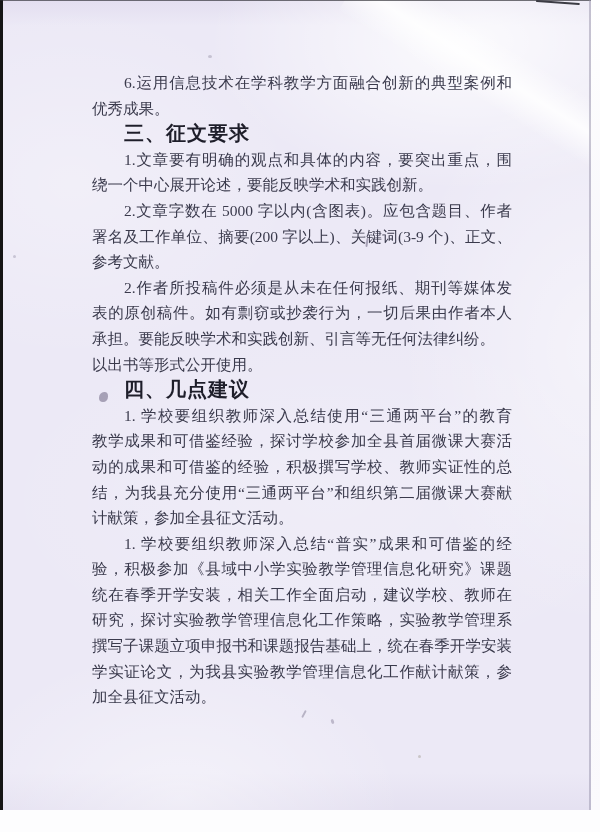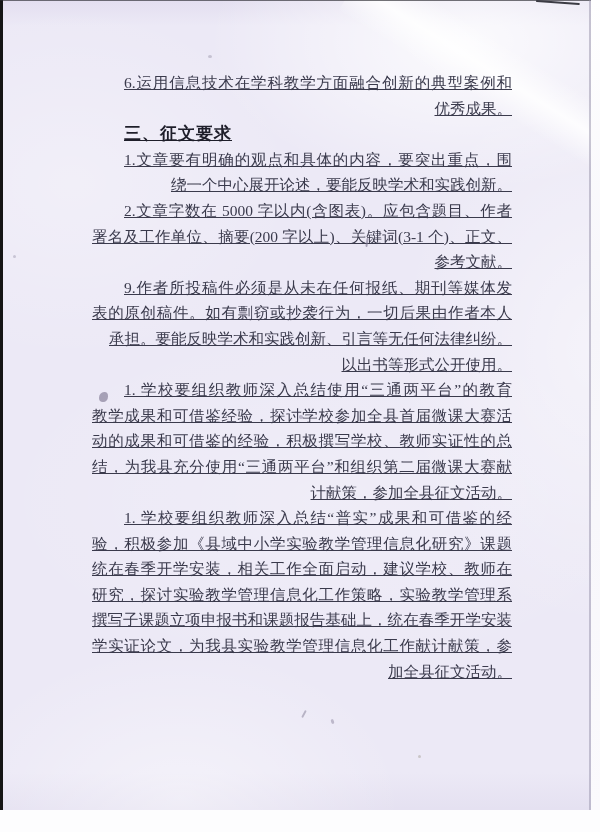--- a/index.html
+++ b/index.html
@@ -33,31 +33,30 @@
   
   #document-text{
     position:absolute;left:92px;top:70px;width:420px;
     color:var(--ink,#3a3a4c);
   }
   .line{
     font-size:15.5px;
     line-height:25.6px;
     white-space:normal;
     letter-spacing:0;
-    text-decoration:underline;
   }
   .first-full,.cont-full{
     text-align:justify;
     text-align-last:justify;
   }
   .first-full,.heading{ text-indent:32px; }
-  .cont-end,.cont-full,.first-full{ font-weight:normal;text-align:right; }
+  .cont-end,.cont-full,.first-full{ font-weight:normal; }
   .heading{
     font-weight:bold;
-    font-size:17px;
+    font-size:20px;
     color:var(--ink-heading,#1e1e2a);
     font-family:"Liberation Sans","DejaVu Sans",sans-serif;
     letter-spacing:1px;
   }
   
   #edge-left{
     position:absolute;left:0;top:0;width:3px;height:812px;
     background:var(--edge-black,#151515);
   }
   #edge-top{
@@ -100,26 +99,27 @@
   <div id="paper-texture"></div>
   <div id="paper-crease"></div>
 
   <div id="document-text">
       <div class="line first-full">6.运用信息技术在学科教学方面融合创新的典型案例和</div>
       <div class="line cont-end">优秀成果。</div>
       <div class="line heading">三、征文要求</div>
       <div class="line first-full">1.文章要有明确的观点和具体的内容，要突出重点，围</div>
       <div class="line cont-end">绕一个中心展开论述，要能反映学术和实践创新。</div>
       <div class="line first-full">2.文章字数在 5000 字以内(含图表)。应包含题目、作者</div>
-      <div class="line cont-full">署名及工作单位、摘要(200 字以上)、关键词(3-1 个)、正文、</div>
+      <div class="line cont-full">署名及工作单位、摘要(200 字以上)、关键词(3-9 个)、正文、</div>
       <div class="line cont-end">参考文献。</div>
-      <div class="line first-full">9.作者所投稿件必须是从未在任何报纸、期刊等媒体发</div>
+      <div class="line first-full">2.作者所投稿件必须是从未在任何报纸、期刊等媒体发</div>
       <div class="line cont-full">表的原创稿件。如有剽窃或抄袭行为，一切后果由作者本人</div>
       <div class="line cont-end">承担。要能反映学术和实践创新、引言等无任何法律纠纷。</div>
       <div class="line cont-end">以出书等形式公开使用。</div>
+      <div class="line heading">四、几点建议</div>
       <div class="line first-full">1. 学校要组织教师深入总结使用“三通两平台”的教育</div>
       <div class="line cont-full">教学成果和可借鉴经验，探讨学校参加全县首届微课大赛活</div>
       <div class="line cont-full">动的成果和可借鉴的经验，积极撰写学校、教师实证性的总</div>
       <div class="line cont-full">结，为我县充分使用“三通两平台”和组织第二届微课大赛献</div>
       <div class="line cont-end">计献策，参加全县征文活动。</div>
       <div class="line first-full">1. 学校要组织教师深入总结“普实”成果和可借鉴的经</div>
       <div class="line cont-full">验，积极参加《县域中小学实验教学管理信息化研究》课题</div>
       <div class="line cont-full">统在春季开学安装，相关工作全面启动，建议学校、教师在</div>
       <div class="line cont-full">研究，探讨实验教学管理信息化工作策略，实验教学管理系</div>
       <div class="line cont-full">撰写子课题立项申报书和课题报告基础上，统在春季开学安装</div>

